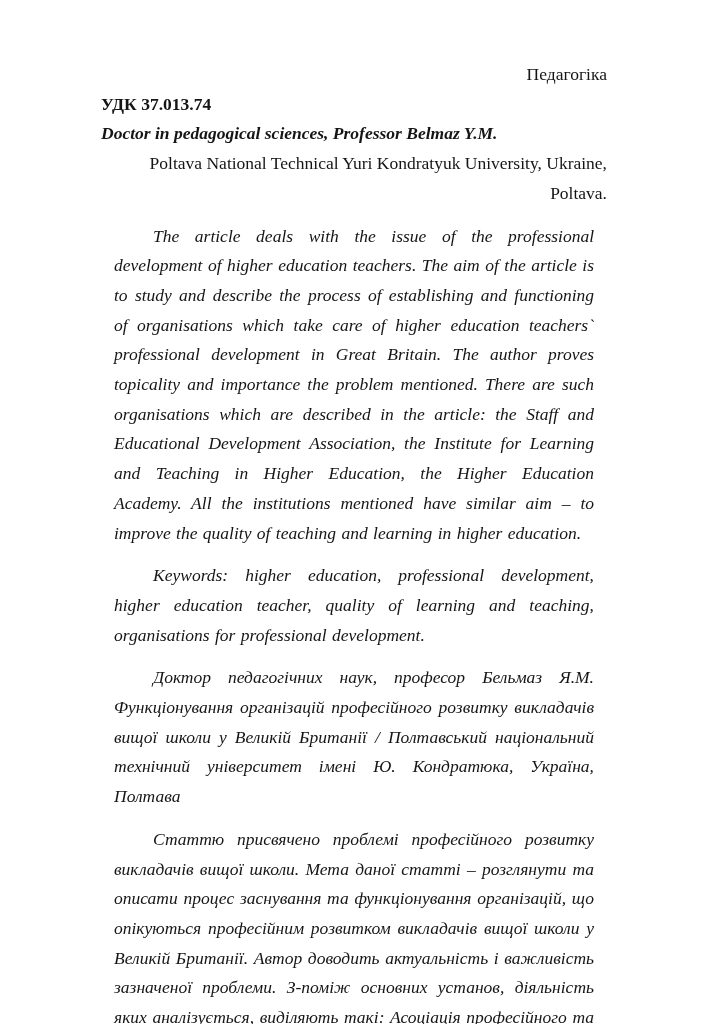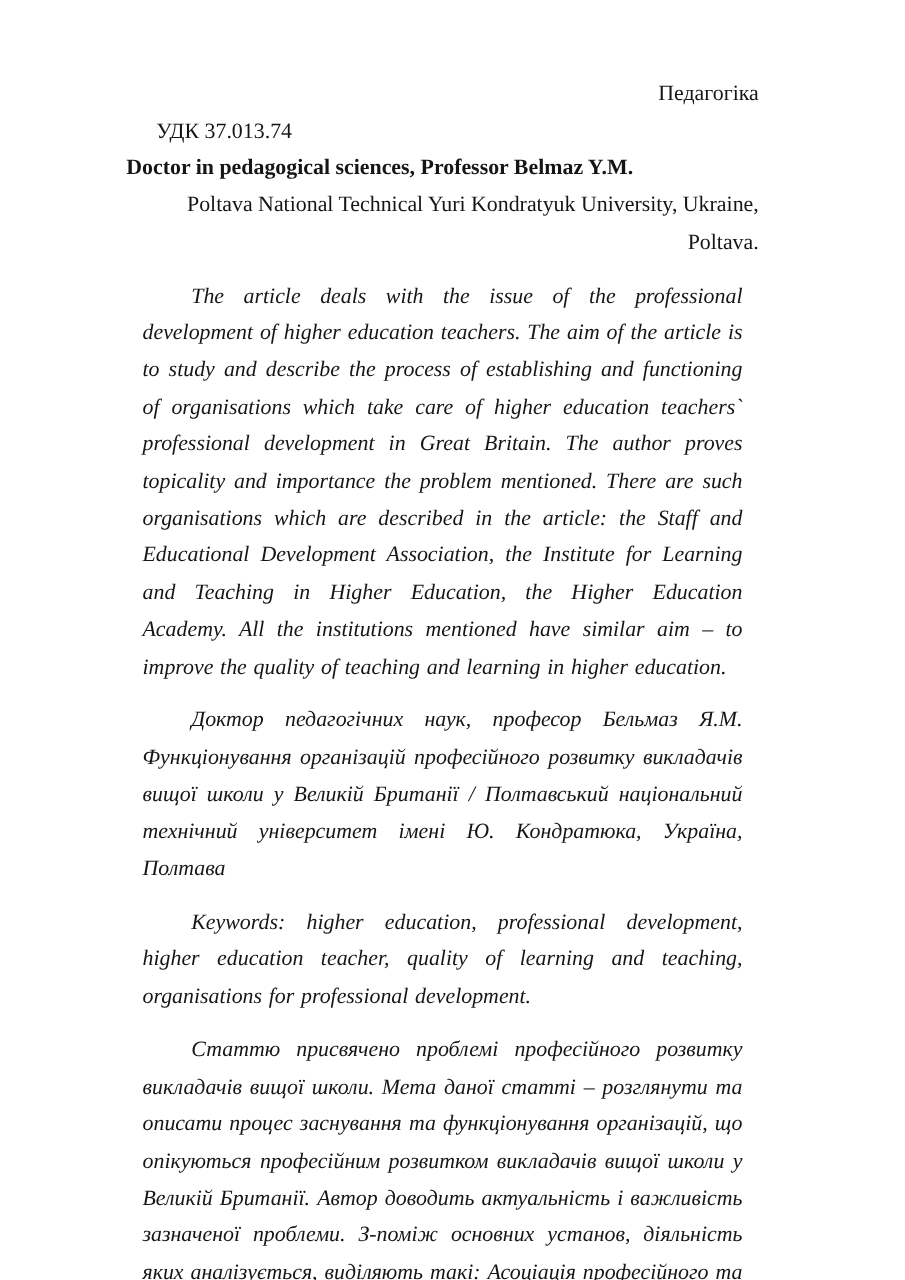--- a/index.html
+++ b/index.html
@@ -18,29 +18,29 @@
     font-size: 17.5px;
     line-height: 29.7px;
     padding: 60px 45px 0 101px;
     overflow: hidden;
   }
   .header-label {
     text-align: right;
     font-style: normal;
   }
   .udc {
-    font-weight: normal;
-    margin-left: 24px;
+    font-weight: bold;
   }
   .title-line {
     font-weight: bold;
     text-align: center;
   }
   .author-line {
     font-weight: bold;
+    font-style: italic;
   }
   .affiliation-line {
     font-weight: normal;
     text-align: right;
   }
   p.para {
     margin: 13px;
     text-align: justify;
     text-indent: 39px;
     font-style: italic;
@@ -57,19 +57,19 @@
   <div class="udc">УДК 37.013.74</div>
 
 
 
   <div class="author-line">Doctor in pedagogical sciences, Professor Belmaz Y.M.</div>
 
   <div class="affiliation-line">Poltava National Technical Yuri Kondratyuk University, Ukraine, Poltava.</div>
 
   <p class="para">The article deals with the issue of the professional development of higher education teachers. The aim of the article is to study and describe the process of establishing and functioning of organisations which take care of higher education teachers` professional development in Great Britain. The author proves topicality and importance the problem mentioned. There are such organisations which are described in the article: the Staff and Educational Development Association, the Institute for Learning and Teaching in Higher Education, the Higher Education Academy. All the institutions mentioned have similar aim – to improve the quality of teaching and learning in higher education.</p>
 
+  <p class="para">Keywords: higher education, professional development, higher education teacher, quality of learning and teaching, organisations for professional development.</p>
+
   <p class="para">Доктор педагогічних наук, професор Бельмаз Я.М. Функціонування організацій професійного розвитку викладачів вищої школи у Великій Британії / Полтавський національний технічний університет імені Ю. Кондратюка, Україна, Полтава</p>
-
-  <p class="para">Keywords: higher education, professional development, higher education teacher, quality of learning and teaching, organisations for professional development.</p>
 
   <p class="para">Статтю присвячено проблемі професійного розвитку викладачів вищої школи. Мета даної статті – розглянути та описати процес заснування та функціонування організацій, що опікуються професійним розвитком викладачів вищої школи у Великій Британії. Автор доводить актуальність і важливість зазначеної проблеми. З-поміж основних установ, діяльність яких аналізується, виділяють такі: Асоціація професійного та освітнього розвитку професорсько-викладацького складу, Інститут навчання і викладання у вищій школі, Академія вищої освіти. Всі зазначені організації</p>
 
 </div>
 
 </body></html>

